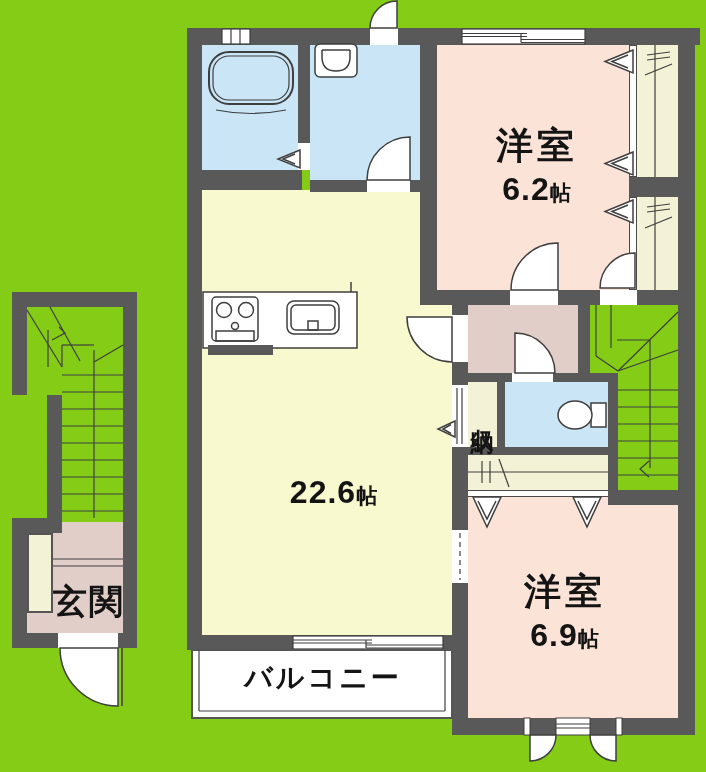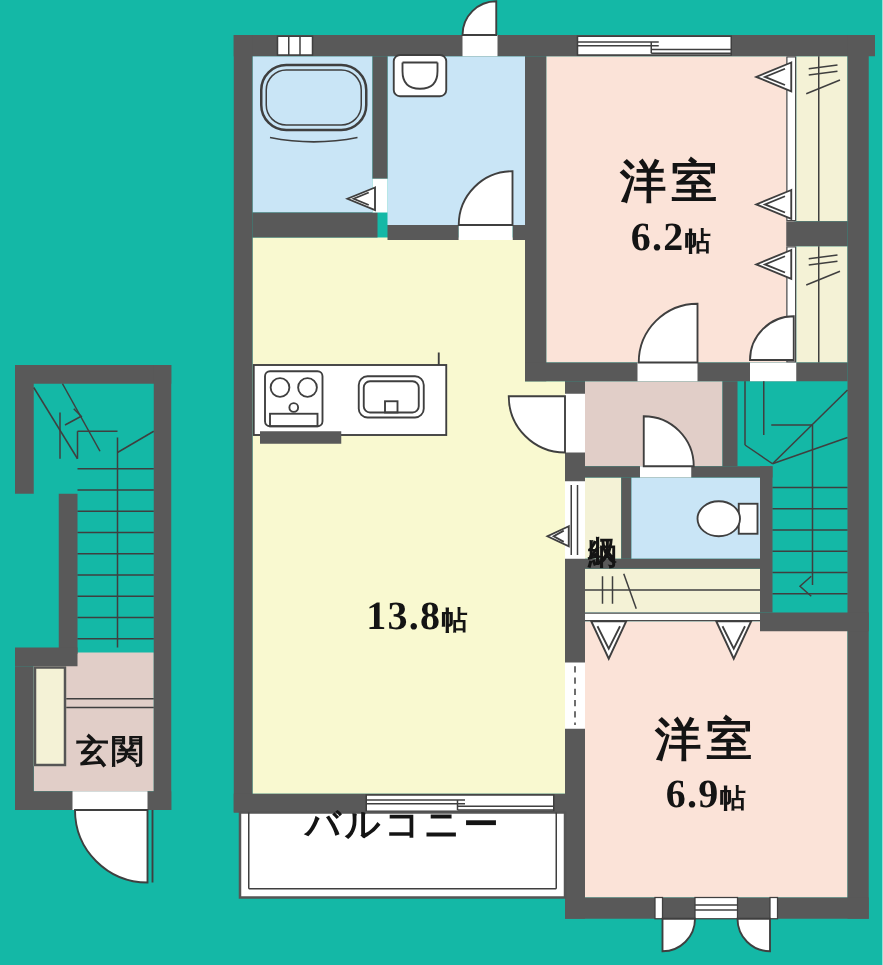--- a/index.html
+++ b/index.html
@@ -1,32 +1,32 @@
 <!DOCTYPE html>
 <html style="--wall: #595959; --water_blue: #c9e5f6; --ldk_yellow: #f9f9d0; --bedroom_pink: #fbe3d8; --hall_mauve: #e1cec8; --closet_cream: #f4f2d6; --line: #3f3f3f;"><head>
 <meta charset="utf-8">
 <style>
   html,body{margin:0;padding:0;background:#fff;}
-  #plan{position:relative;width:706px;height:772px;background:#14b8a6;
+  #plan{position:relative;width:706px;height:772px;background:#84cc16;
         font-family:"Liberation Sans","DejaVu Sans",sans-serif;overflow:hidden;}
   .fill{position:absolute;z-index:1;}
   .wall{position:absolute;background:var(--wall,#595959);z-index:2;}
   .op{position:absolute;background:#fff;z-index:3;}
   .track{position:absolute;background:#fff;border:1px solid #4a4a4a;box-sizing:border-box;z-index:3;}
   .hband{position:absolute;background:#fff;border-top:1.5px solid #4a4a4a;border-bottom:1.5px solid #4a4a4a;box-sizing:border-box;z-index:3;}
   .shoebox{position:absolute;background:var(--closet_cream,#f4f2d6);border:2px solid #555;box-sizing:border-box;z-index:3;}
   svg.overlay{position:absolute;left:0;top:0;z-index:4;pointer-events:none;}
   .rlabel{position:absolute;z-index:5;transform:translate(-50%,-50%);text-align:center;
           color:#141414;font-weight:bold;line-height:1.25;white-space:nowrap;}
   .rname{font-size:37px;letter-spacing:4px;}
   .ldk .rname{font-size:40px;letter-spacing:13px;}
-  .rsize{font-size:32px;letter-spacing:1px;font-family:Liberation Serif, serif;}
+  .rsize{font-size:32px;letter-spacing:1px;}
   .unit{font-size:21px;}
   .balcony-label{font-size:28px;letter-spacing:3px;}
-  .genkan-label{font-size:26px;letter-spacing:2px;}
+  .genkan-label{font-size:34px;letter-spacing:2px;}
   .storage-label{writing-mode:vertical-rl;font-size:23px;letter-spacing:4px;}
 </style>
 </head>
 <body>
 
 <div id="plan">
 
   <div class="fill" style="left:202px;top:45px;width:96px;height:125px;background:var(--water_blue);"></div>
   <div class="fill" style="left:310px;top:45px;width:110px;height:135px;background:var(--water_blue);"></div>
   <div class="fill" style="left:437px;top:45px;width:198px;height:245px;background:var(--bedroom_pink);"></div>
@@ -259,29 +259,29 @@
       <line x1="445" y1="650" x2="445" y2="711" stroke-width="1.2"></line>
     </g>
   </svg>
 
   <div class="rlabel" style="left:537px;top:166px;">
     <div class="rname">洋室</div>
     <div class="rsize"><span>6.2</span><span class="unit">帖</span></div>
   </div>
 
   <div class="rlabel ldk" style="left:334px;top:492px;">
-    <div class="rsize"><span>13.8</span><span class="unit">帖</span></div>
+    <div class="rsize"><span>22.6</span><span class="unit">帖</span></div>
   </div>
 
   <div class="rlabel" style="left:565px;top:612px;">
     <div class="rname">洋室</div>
     <div class="rsize"><span>6.9</span><span class="unit">帖</span></div>
   </div>
 
-  <div class="rlabel balcony-label" style="left:323px;top:660px;font-family:Liberation Serif, serif;">
+  <div class="rlabel balcony-label" style="left:323px;top:677px;">
     <span>バルコニー</span>
   </div>
 
   <div class="rlabel genkan-label" style="left:89px;top:601px;">
     <span>玄関</span>
   </div>
 
   <div class="rlabel storage-label" style="left:482px;top:414px;">
     <span>収納</span>
   </div>

